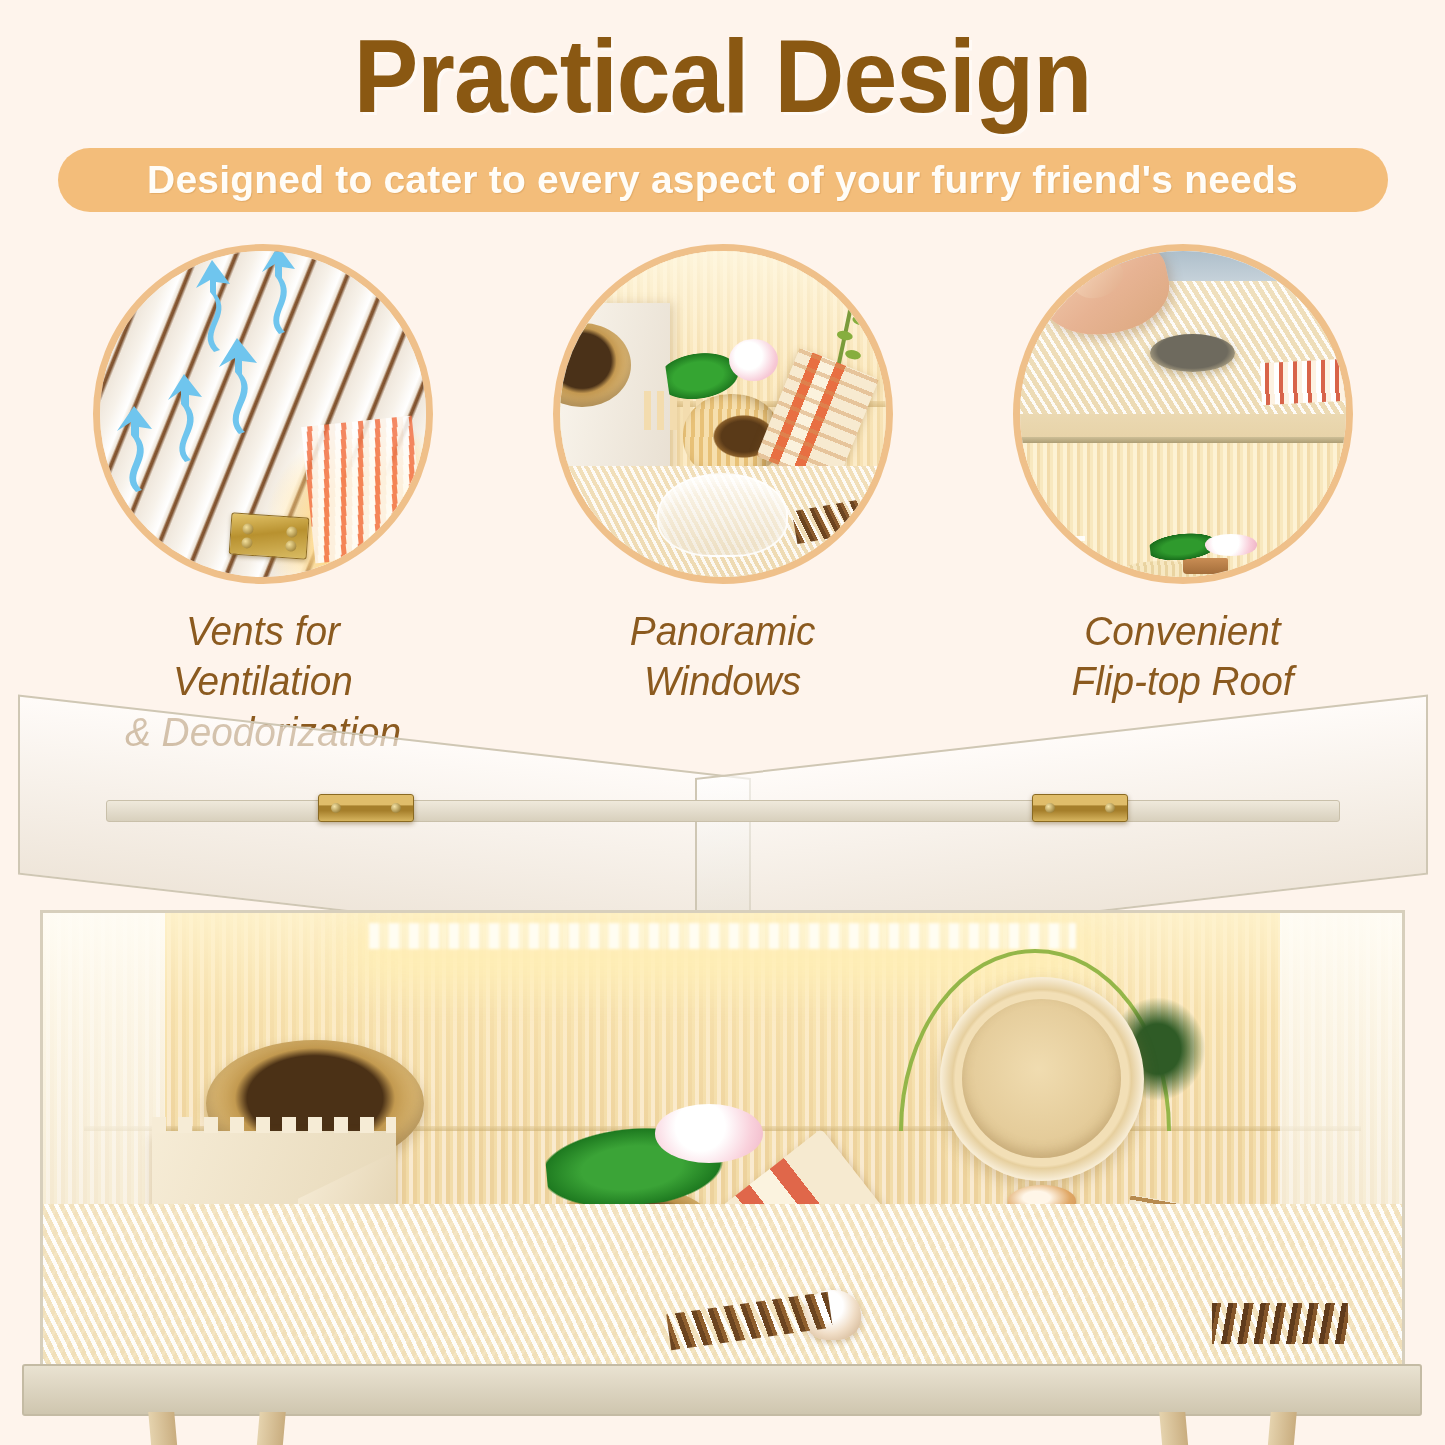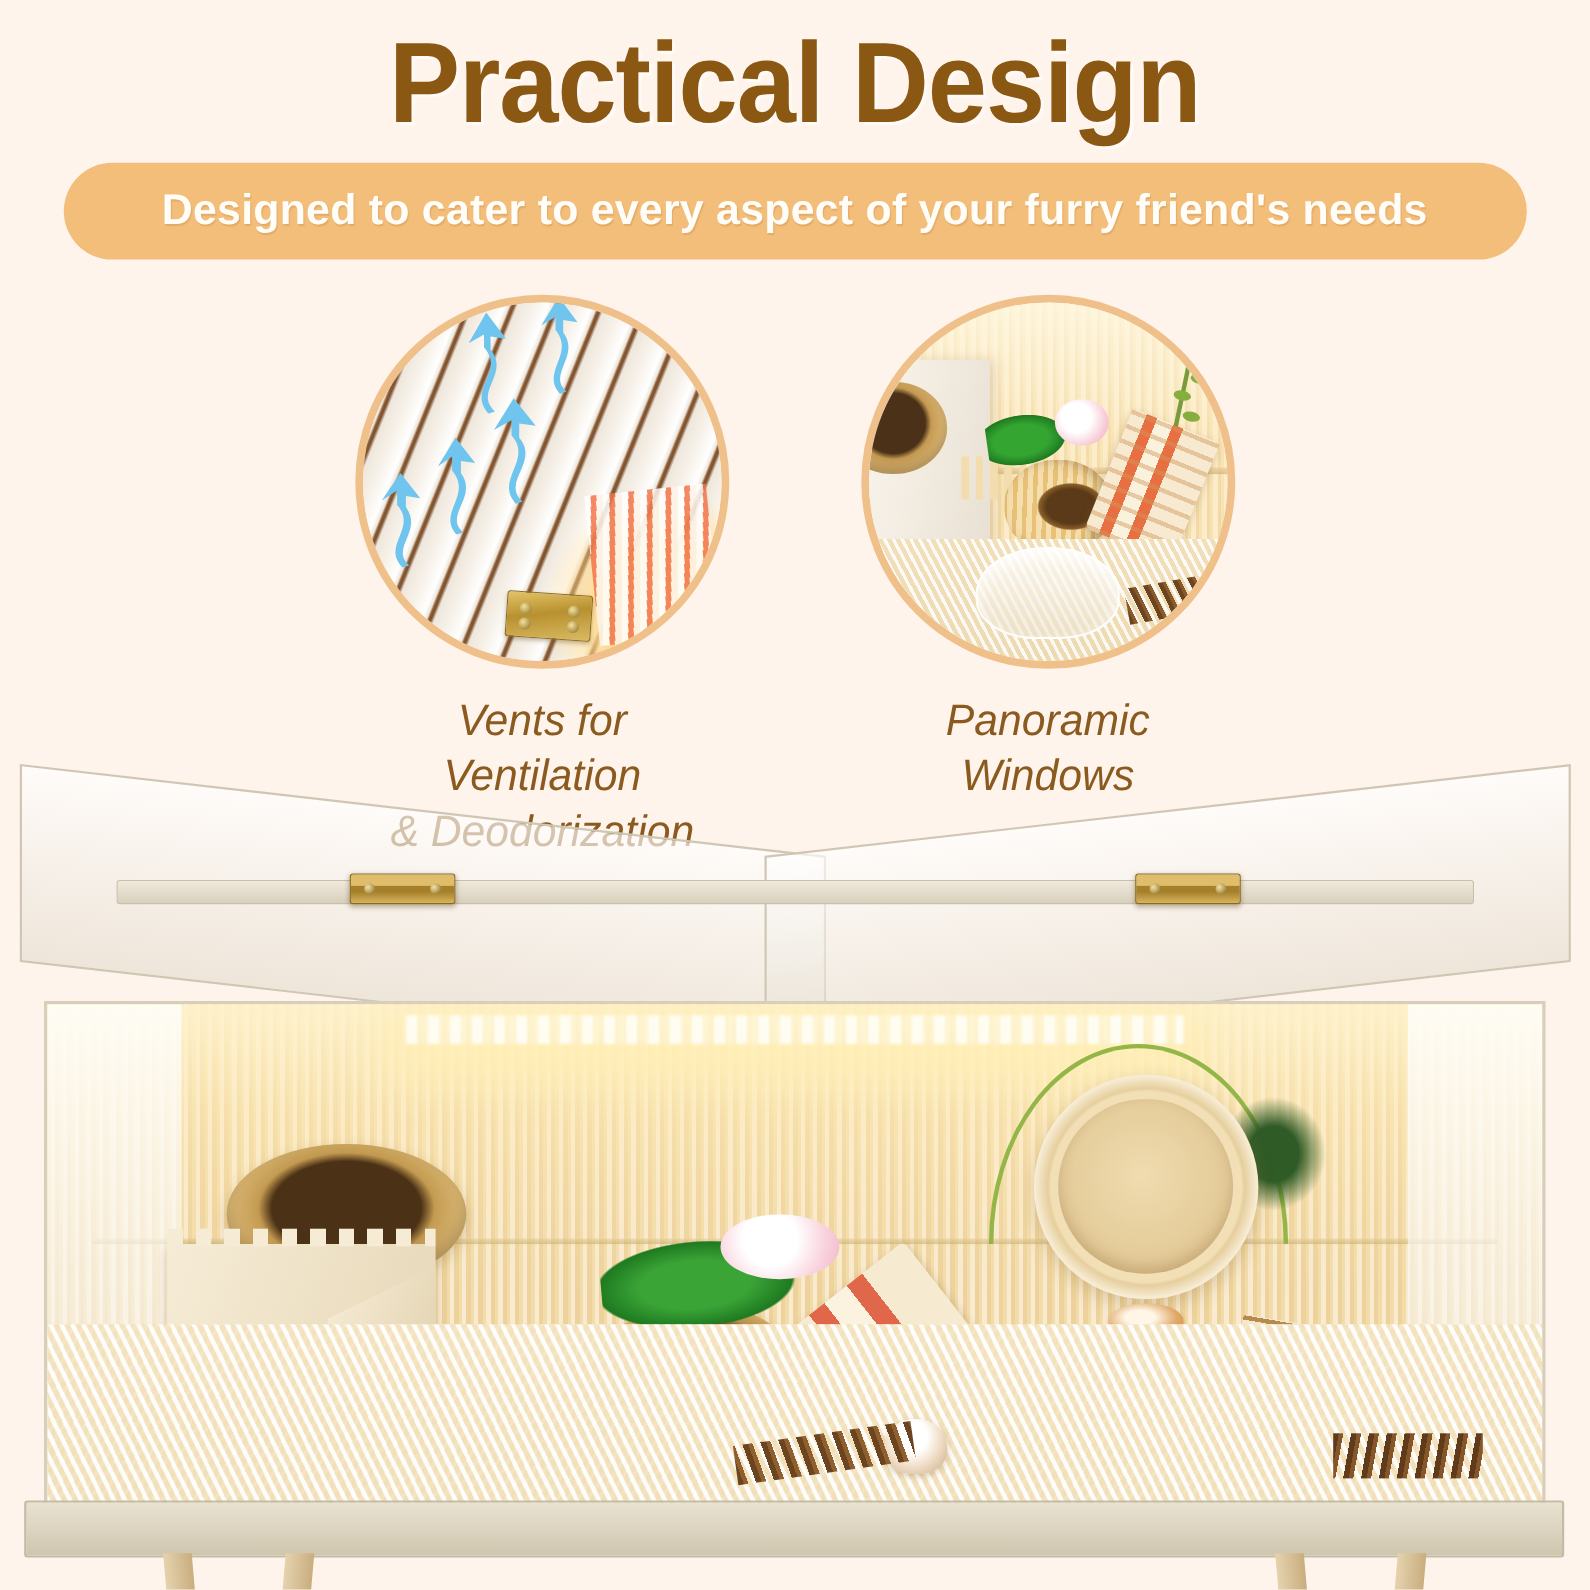--- a/index.html
+++ b/index.html
@@ -20,21 +20,21 @@
     font-weight:bold;
     letter-spacing:-1px;
     padding-top:24px;
     transform:scaleX(0.93);
     text-shadow:3px 3px 0 rgba(255,255,255,0.55);
   }
 
   
   .subtitle-wrap { display:flex; justify-content:center; margin-top:20px; }
   .subtitle {
-    width:1330px; height:88px;
+    width:1330px; height:64px;
     background:#F3BD7A;
     border-radius:46px;
     display:flex; align-items:center; justify-content:center;
     color:#FFFDF8;
     font-size:39px;
     font-weight:600;
     letter-spacing:0.2px;
     text-shadow:1px 1px 1px rgba(180,120,50,0.25);
   }
 
@@ -630,20 +630,44 @@
         <div class="c2-ladder"></div>
         <div class="c2-bedding"></div>
         <div class="c2-dome"></div>
         <div class="c2-sticks"></div>
       </div>
     </div>
     <div class="caption">Panoramic
 Windows</div>
   </div>
 
+  <div class="feature">
+    <div class="circle">
+      <div class="circle-inner">
+        <div class="c3-top">
+          <div class="c3-sky"></div>
+          <div class="c3-bedding"></div>
+          <div class="c3-hole"></div>
+          <div class="c3-stripes"></div>
+          <div class="c3-hand"></div>
+          <div class="c3-thumb"></div>
+        </div>
+        <div class="c3-divider"></div>
+        <div class="c3-bottom">
+          <div class="c3-ladder"></div>
+          <div class="c3-nestb"></div>
+          <div class="c3-pot"></div>
+          <div class="c3-greens"></div>
+          <div class="c3-flower"></div>
+        </div>
+      </div>
+    </div>
+    <div class="caption">Convenient
+Flip-top Roof</div>
+  </div>
 
 </div>
 
 <div class="product">
 
   <div class="roof">
     <div class="roof-left"></div>
     <div class="roof-right"></div>
     <div class="ridge"></div>
     <div class="hinge2" style="left:300px;"></div>

